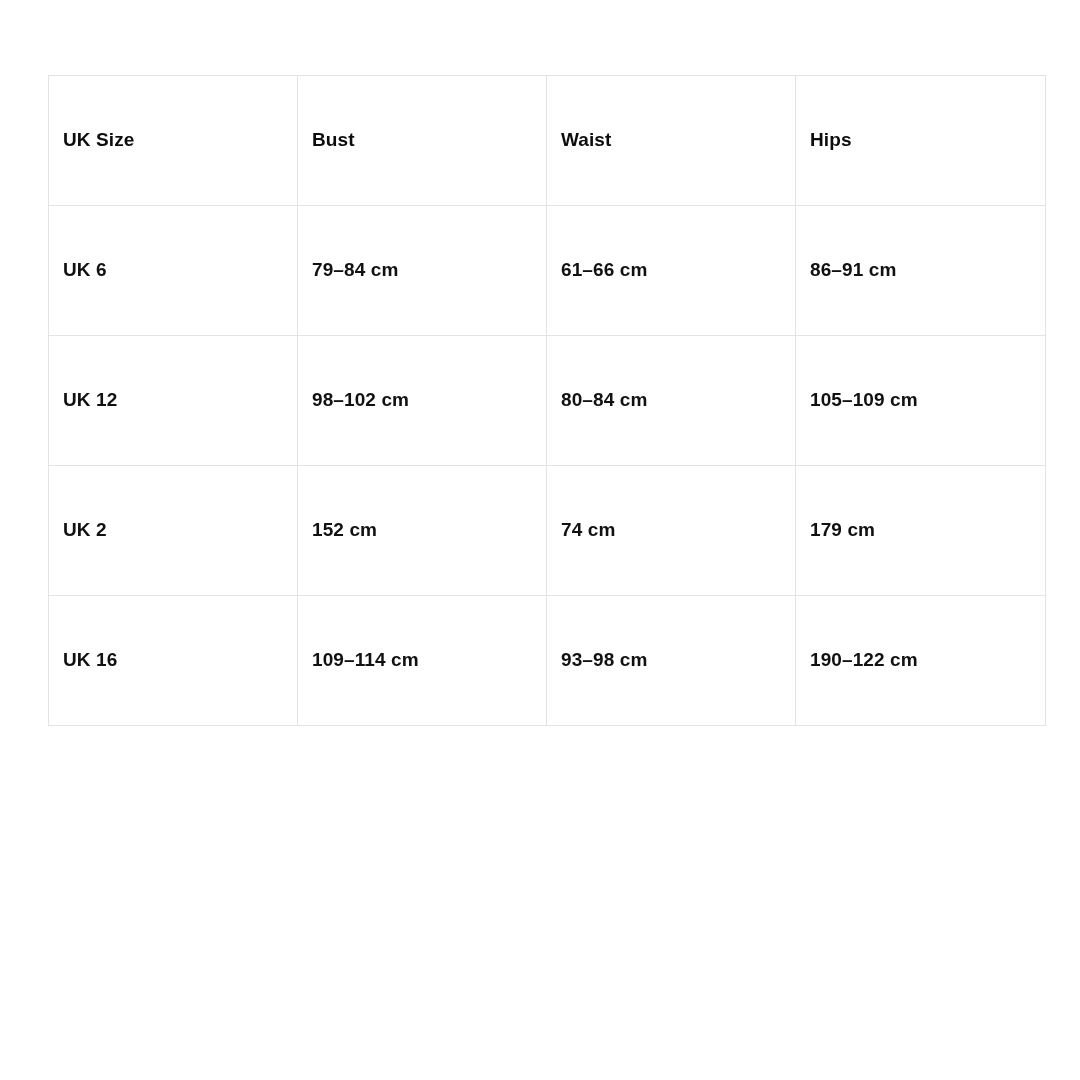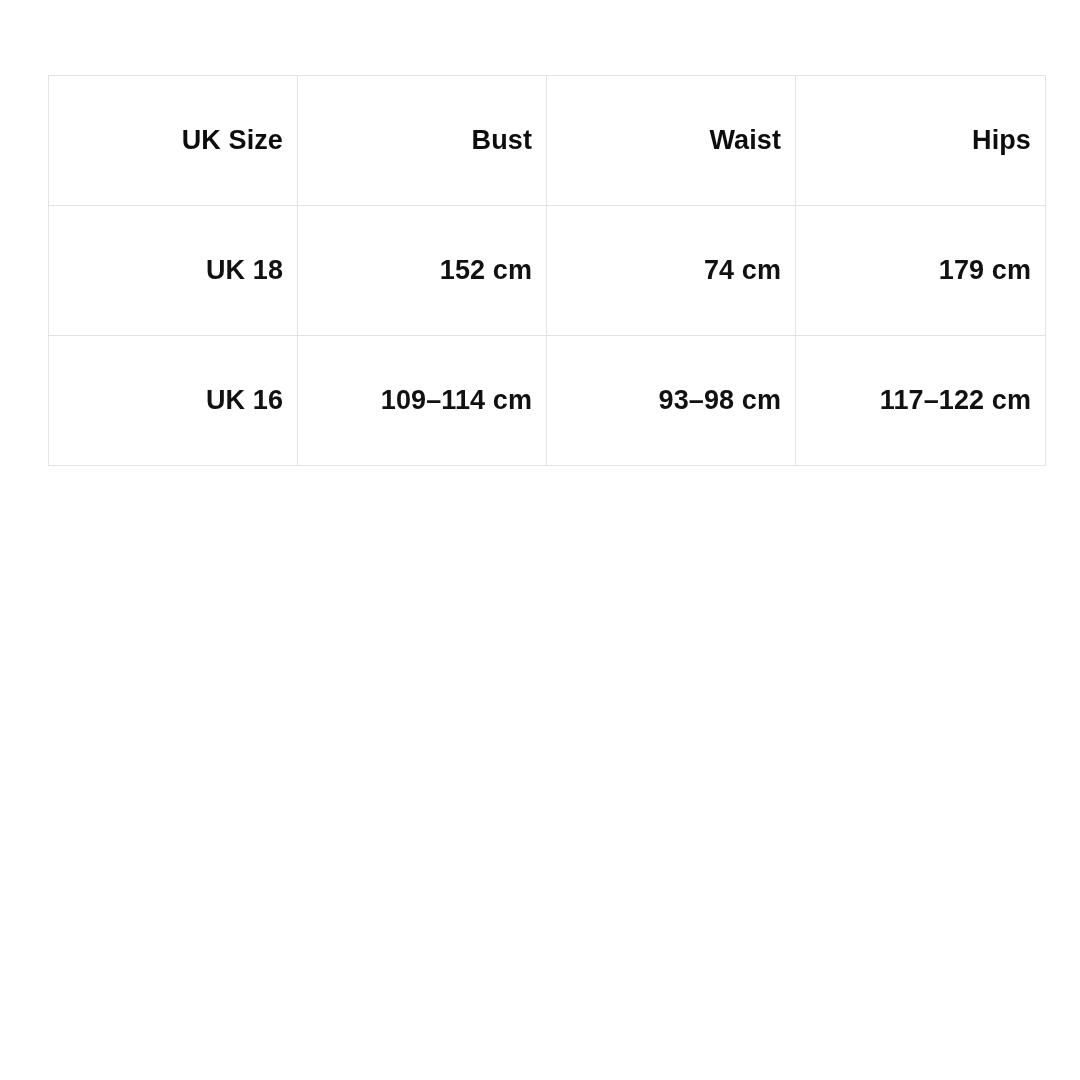--- a/index.html
+++ b/index.html
@@ -42,22 +42,22 @@
   table.size-table col.c-bust  { width: 249px; }
   table.size-table col.c-waist { width: 249px; }
   table.size-table col.c-hips  { width: 250px; }
 
   table.size-table th,
   table.size-table td {
     border: 1.5px solid #e3e3e3;
     height: 130px;
     padding: 0 14px;
     vertical-align: middle;
-    text-align: right;
-    font-size: 27px;
+    text-align: left;
+    font-size: 19px;
     font-weight: 700;
     line-height: 1.2;
     color: #111111;
     letter-spacing: 0.1px;
     white-space: nowrap;
     box-sizing: border-box;
     margin-left: 40px;
   }
 
   table.size-table thead th {
@@ -85,28 +85,40 @@
       <thead>
         <tr>
           <th>UK Size</th>
           <th>Bust</th>
           <th>Waist</th>
           <th>Hips</th>
         </tr>
       </thead>
       <tbody>
         <tr>
-          <td class="cell-size">UK 18</td>
+          <td class="cell-size">UK 6</td>
+          <td>79–84 cm</td>
+          <td>61–66 cm</td>
+          <td>86–91 cm</td>
+        </tr>
+        <tr>
+          <td class="cell-size">UK 12</td>
+          <td>98–102 cm</td>
+          <td>80–84 cm</td>
+          <td>105–109 cm</td>
+        </tr>
+        <tr>
+          <td class="cell-size">UK 2</td>
           <td>152 cm</td>
           <td>74 cm</td>
           <td>179 cm</td>
         </tr>
         <tr>
           <td class="cell-size">UK 16</td>
           <td>109–114 cm</td>
           <td>93–98 cm</td>
-          <td>117–122 cm</td>
+          <td>190–122 cm</td>
         </tr>
       </tbody>
     </table>
   </div>
 
 </div>
 
 </body></html>

